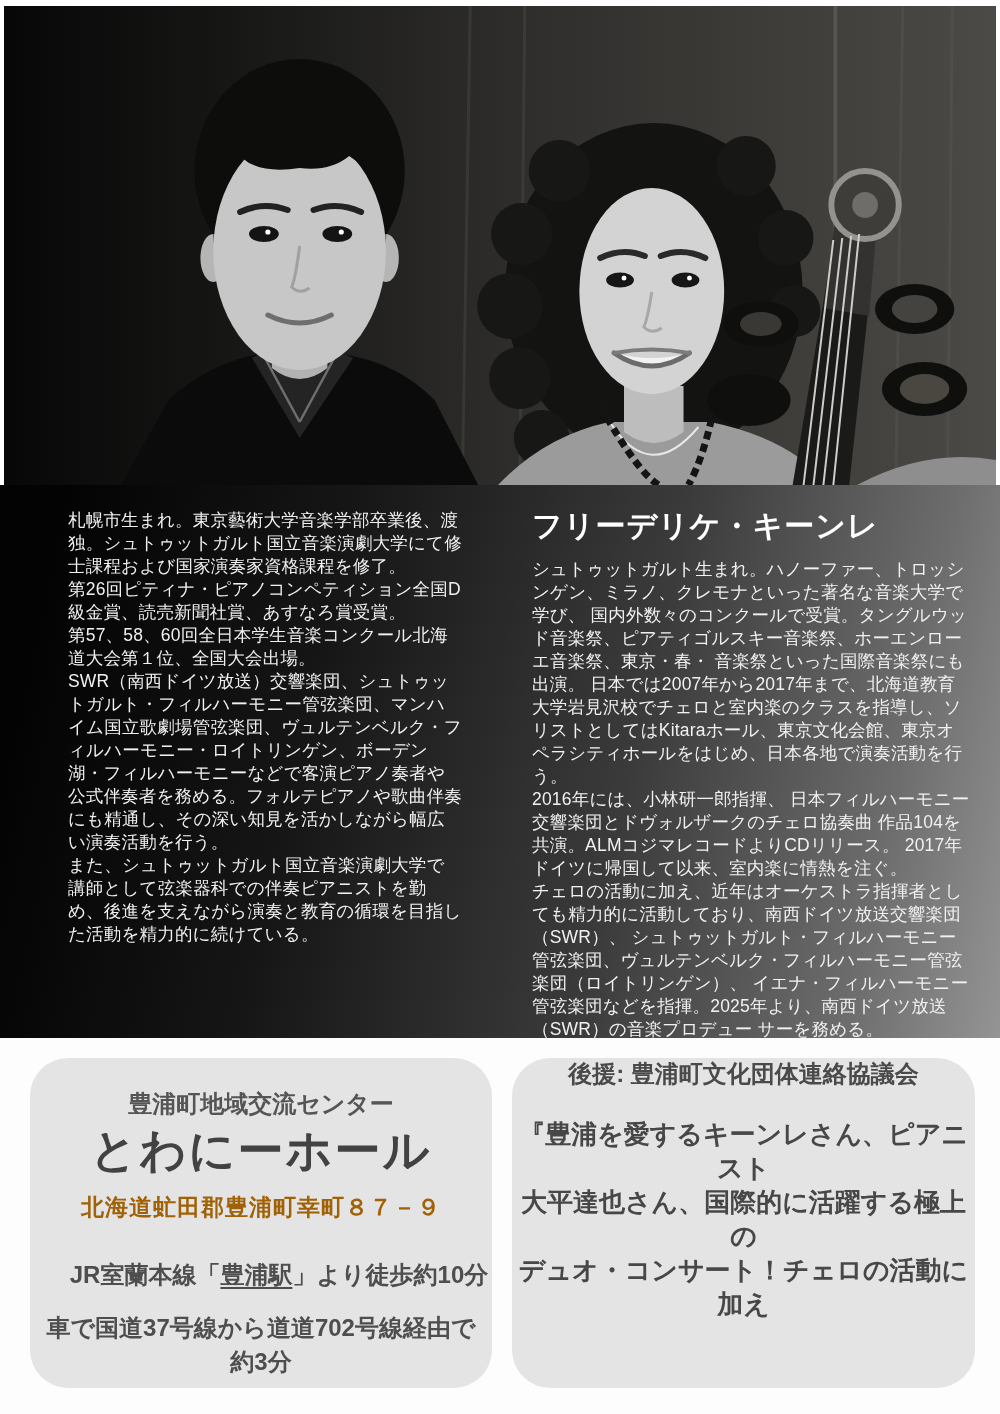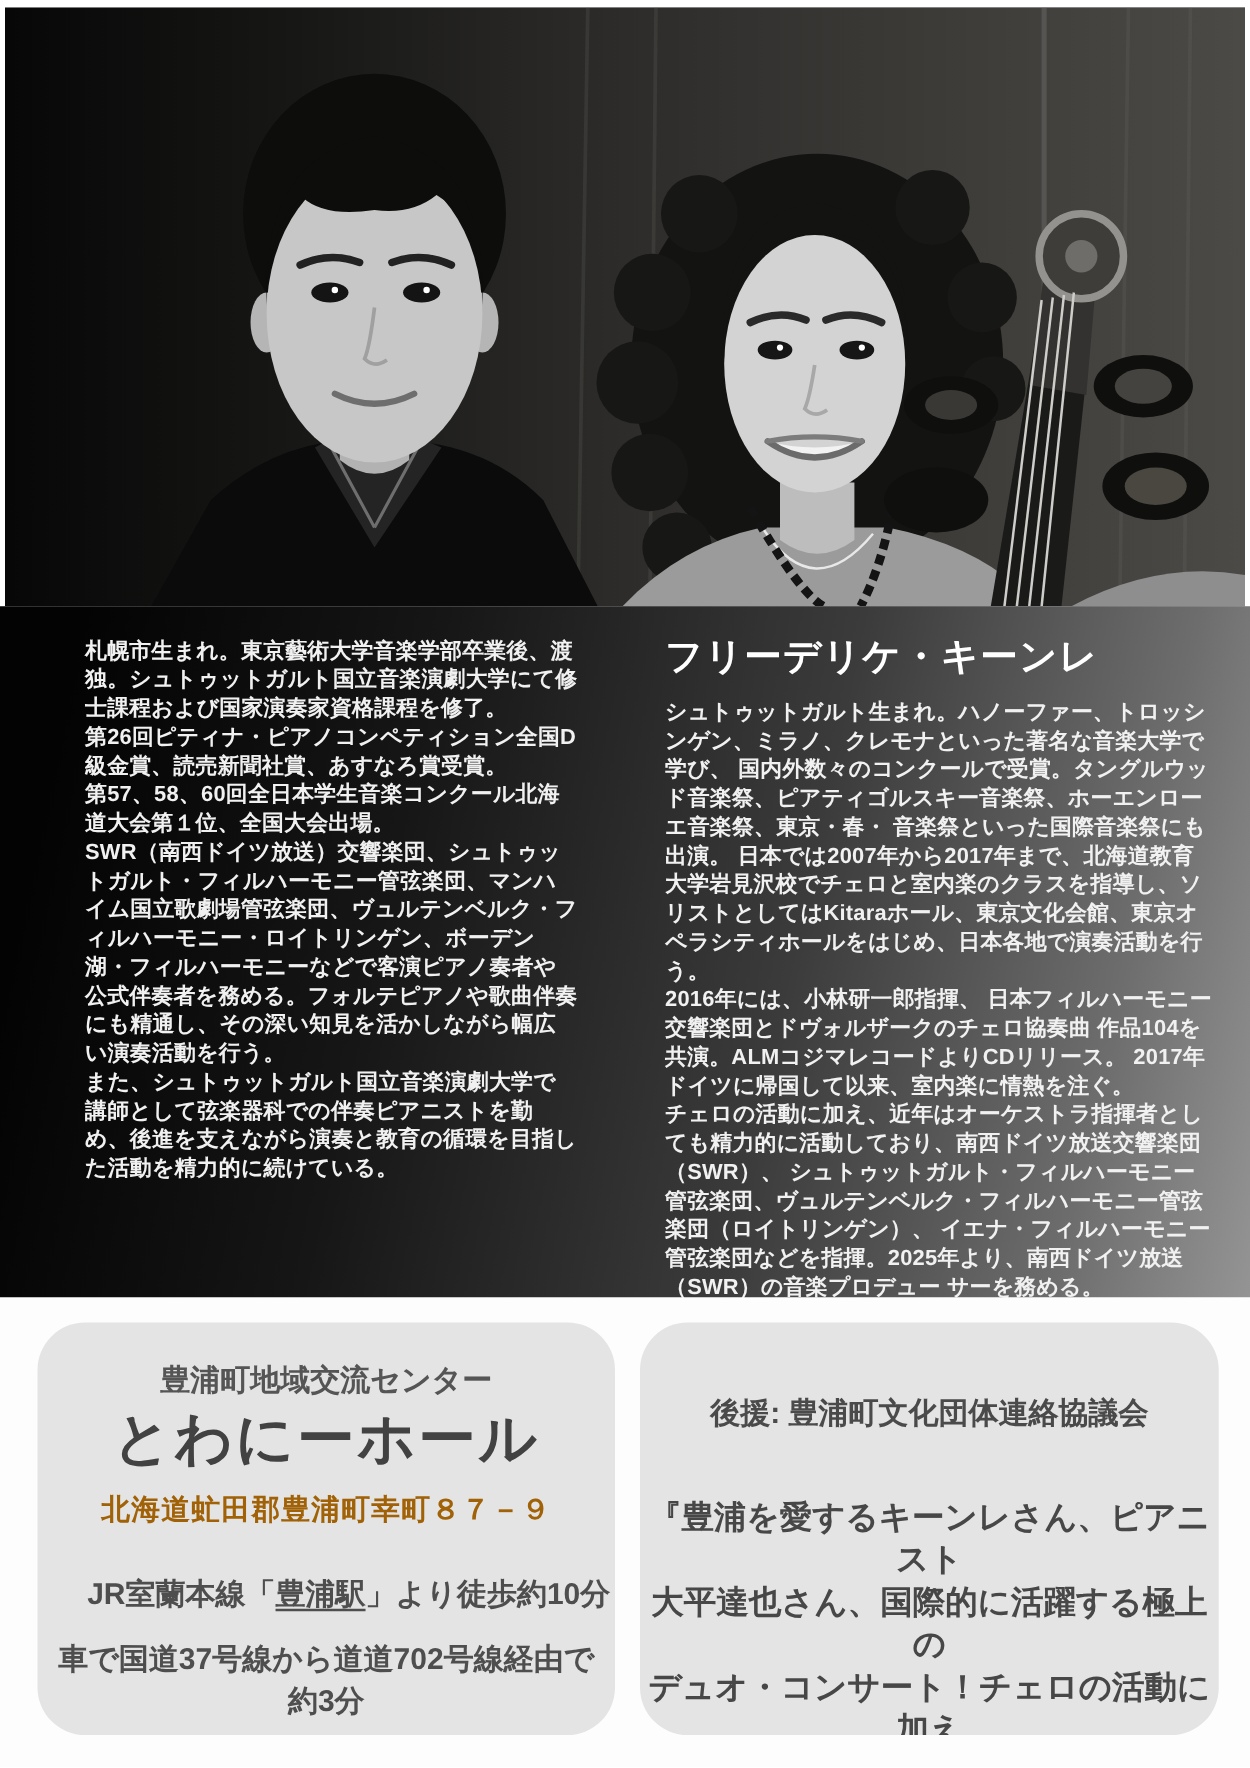--- a/index.html
+++ b/index.html
@@ -25,21 +25,21 @@
     color:#f3f3f3;
   }
   .bio{box-sizing:border-box;}
   .bio-left{width:394px;}
   .bio-right{width:440px;}
   .bio h2{
     margin:0 0 15px 0;font-size:30px;line-height:34px;font-weight:700;
     color:#ffffff;letter-spacing:1px;
   }
   .bio p{
-    margin:0;font-size:17.5px;line-height:23px;font-weight:700;
+    margin:0;font-size:17.5px;line-height:23px;font-weight:400;
     color:#f1f1f1;letter-spacing:0.2px;
     word-break:break-all;overflow-wrap:anywhere;
   }
 
   
   .footer{
     position:absolute;top:1038px;left:0;width:1000px;height:376px;
     box-sizing:border-box;background:#fdfdfd;
     display:flex;gap:20px;padding:20px 25px 0 30px;
   }
@@ -51,22 +51,22 @@
   .venue-card{width:462px;}
   .support-card{width:463px;}
 
   .venue-center{margin-top:30px;font-size:24px;color:#555;}
   .venue-hall{margin-top:4px;font-size:46px;line-height:52px;color:#424242;letter-spacing:2px;}
   .venue-address{margin-top:16px;font-size:23px;color:#a16207;letter-spacing:1px;}
   .venue-train{margin-top:36px;font-size:24px;color:#4e4e4e;padding-left:36px;}
   .venue-train .u{text-decoration:underline;text-underline-offset:4px;}
   .venue-car{margin-top:20px;font-size:24px;line-height:34px;color:#4e4e4e;}
 
-  .sponsor{margin-top:56px;font-size:24px;color:#4a4a4a;}
-  .quote{margin-top:50px;font-size:26px;line-height:34px;color:#474747;}
+  .sponsor{font-size:24px;color:#4a4a4a;}
+  .quote{margin-top:27px;font-size:26px;line-height:34px;color:#474747;}
 </style>
 </head>
 <body>
 
 <div class="page">
 
   <div class="photo-wrap">
     <svg viewBox="0 0 1000 479" preserveAspectRatio="none">
       <defs>
         <linearGradient id="wood" x1="0" y1="0" x2="1" y2="0">

